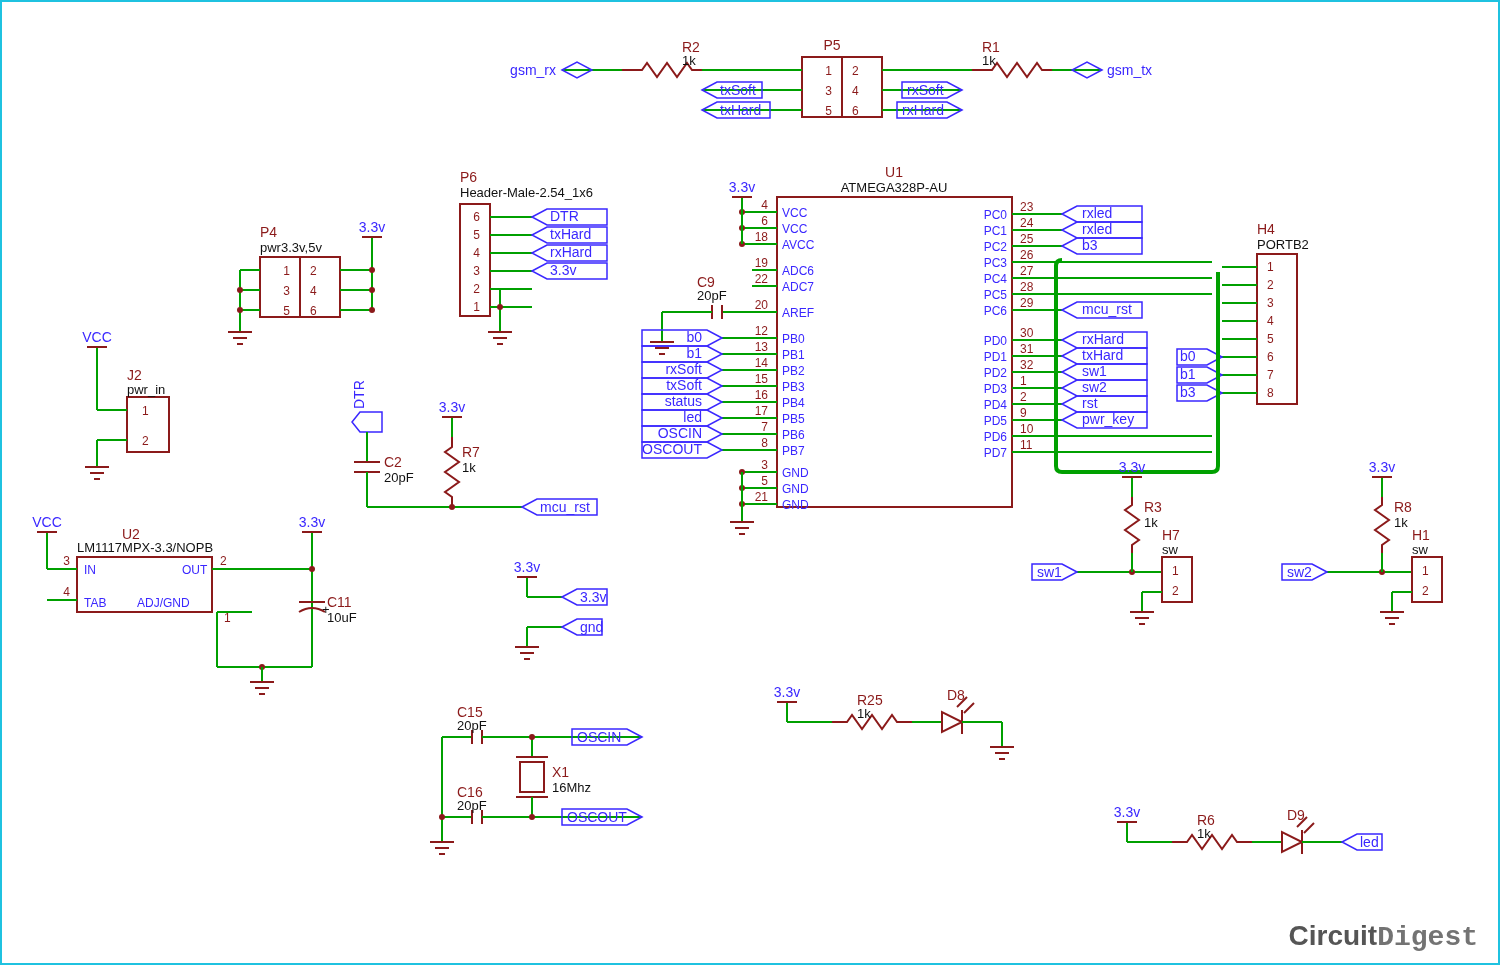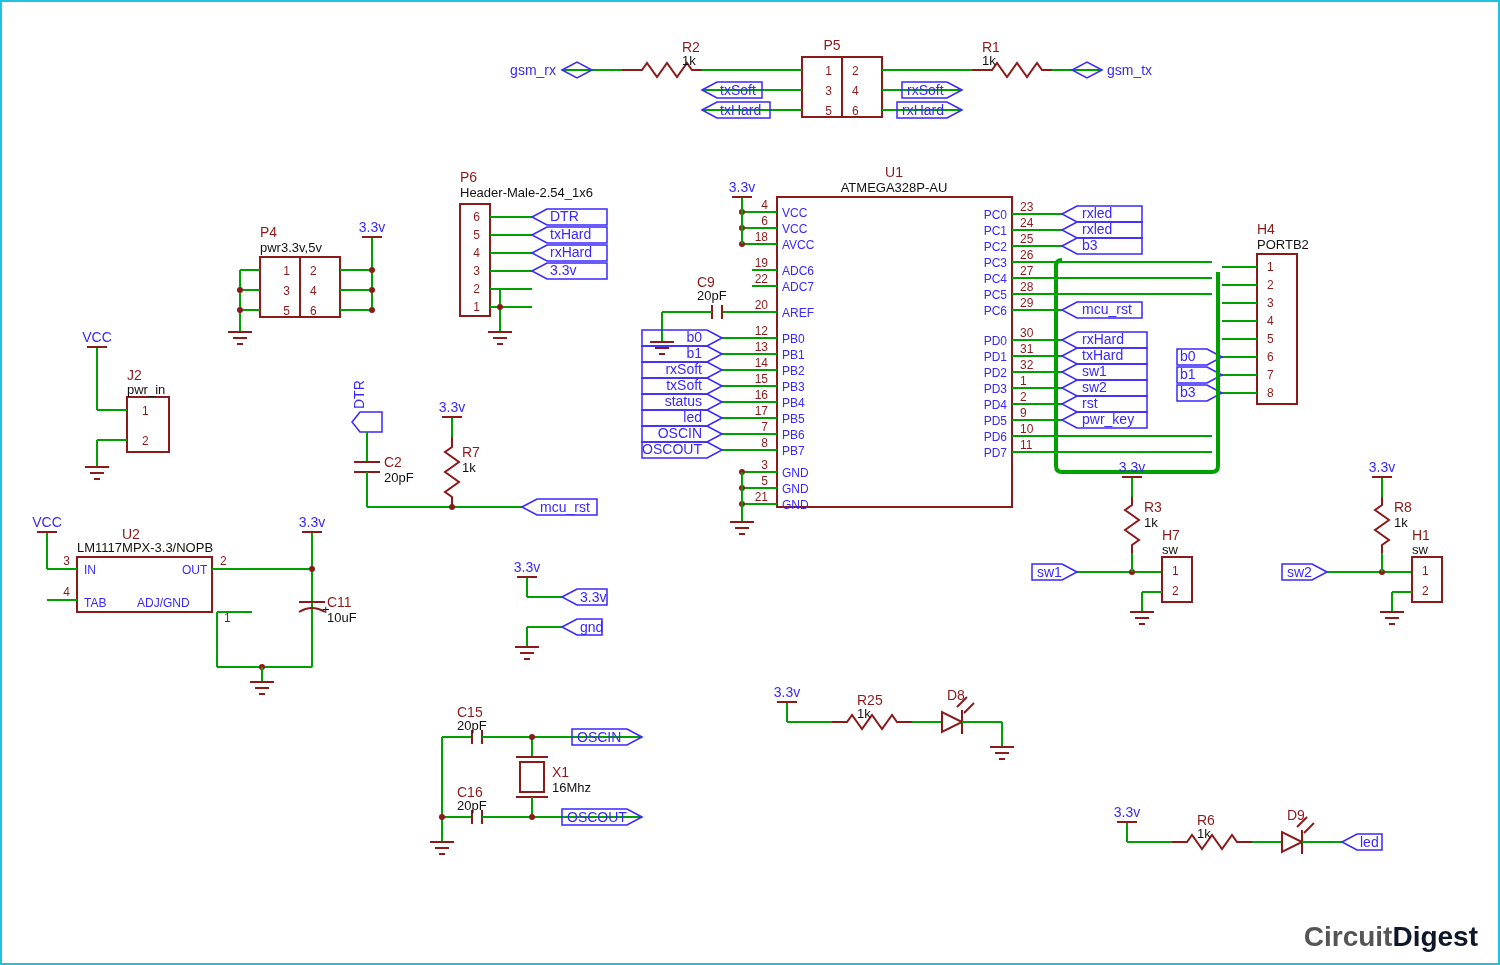--- a/index.html
+++ b/index.html
@@ -10,21 +10,21 @@
   .vallbl{fill:#111;font-size:13px;font-family:Arial;}
   .pinlbl{fill:#8b1a1a;font-size:12px;font-family:Arial;}
   .boxline{stroke:#8b1a1a;stroke-width:2;fill:none;}
   .wire{stroke:#00a000;stroke-width:2;fill:none;}
   .bus{stroke:#00a000;stroke-width:4;fill:none;}
   .part{stroke:#8b1a1a;stroke-width:2;fill:none;}
   .arrowtag{stroke:#3a27ff;stroke-width:1.5;fill:none;}
   .junc{fill:#8b1a1a;}
   .gnd{stroke:#8b1a1a;stroke-width:2;fill:none;}
   .brand{position:absolute;right:20px;bottom:10px;font-family:Arial;font-size:28px;font-weight:bold;color:#555;}
-  .brand span.g{color:#0f172a;}
+  .brand span.g{color:#737373;font-family:Liberation Mono, monospace;}
   .pintext{fill:#3a27ff;font-size:12px;}
 </style>
 </head>
 <body>
 
 <div class="stage">
 <svg width="1500" height="965">
 
 <g>
   <rect x="800" y="55" width="80" height="60" class="boxline"></rect>

